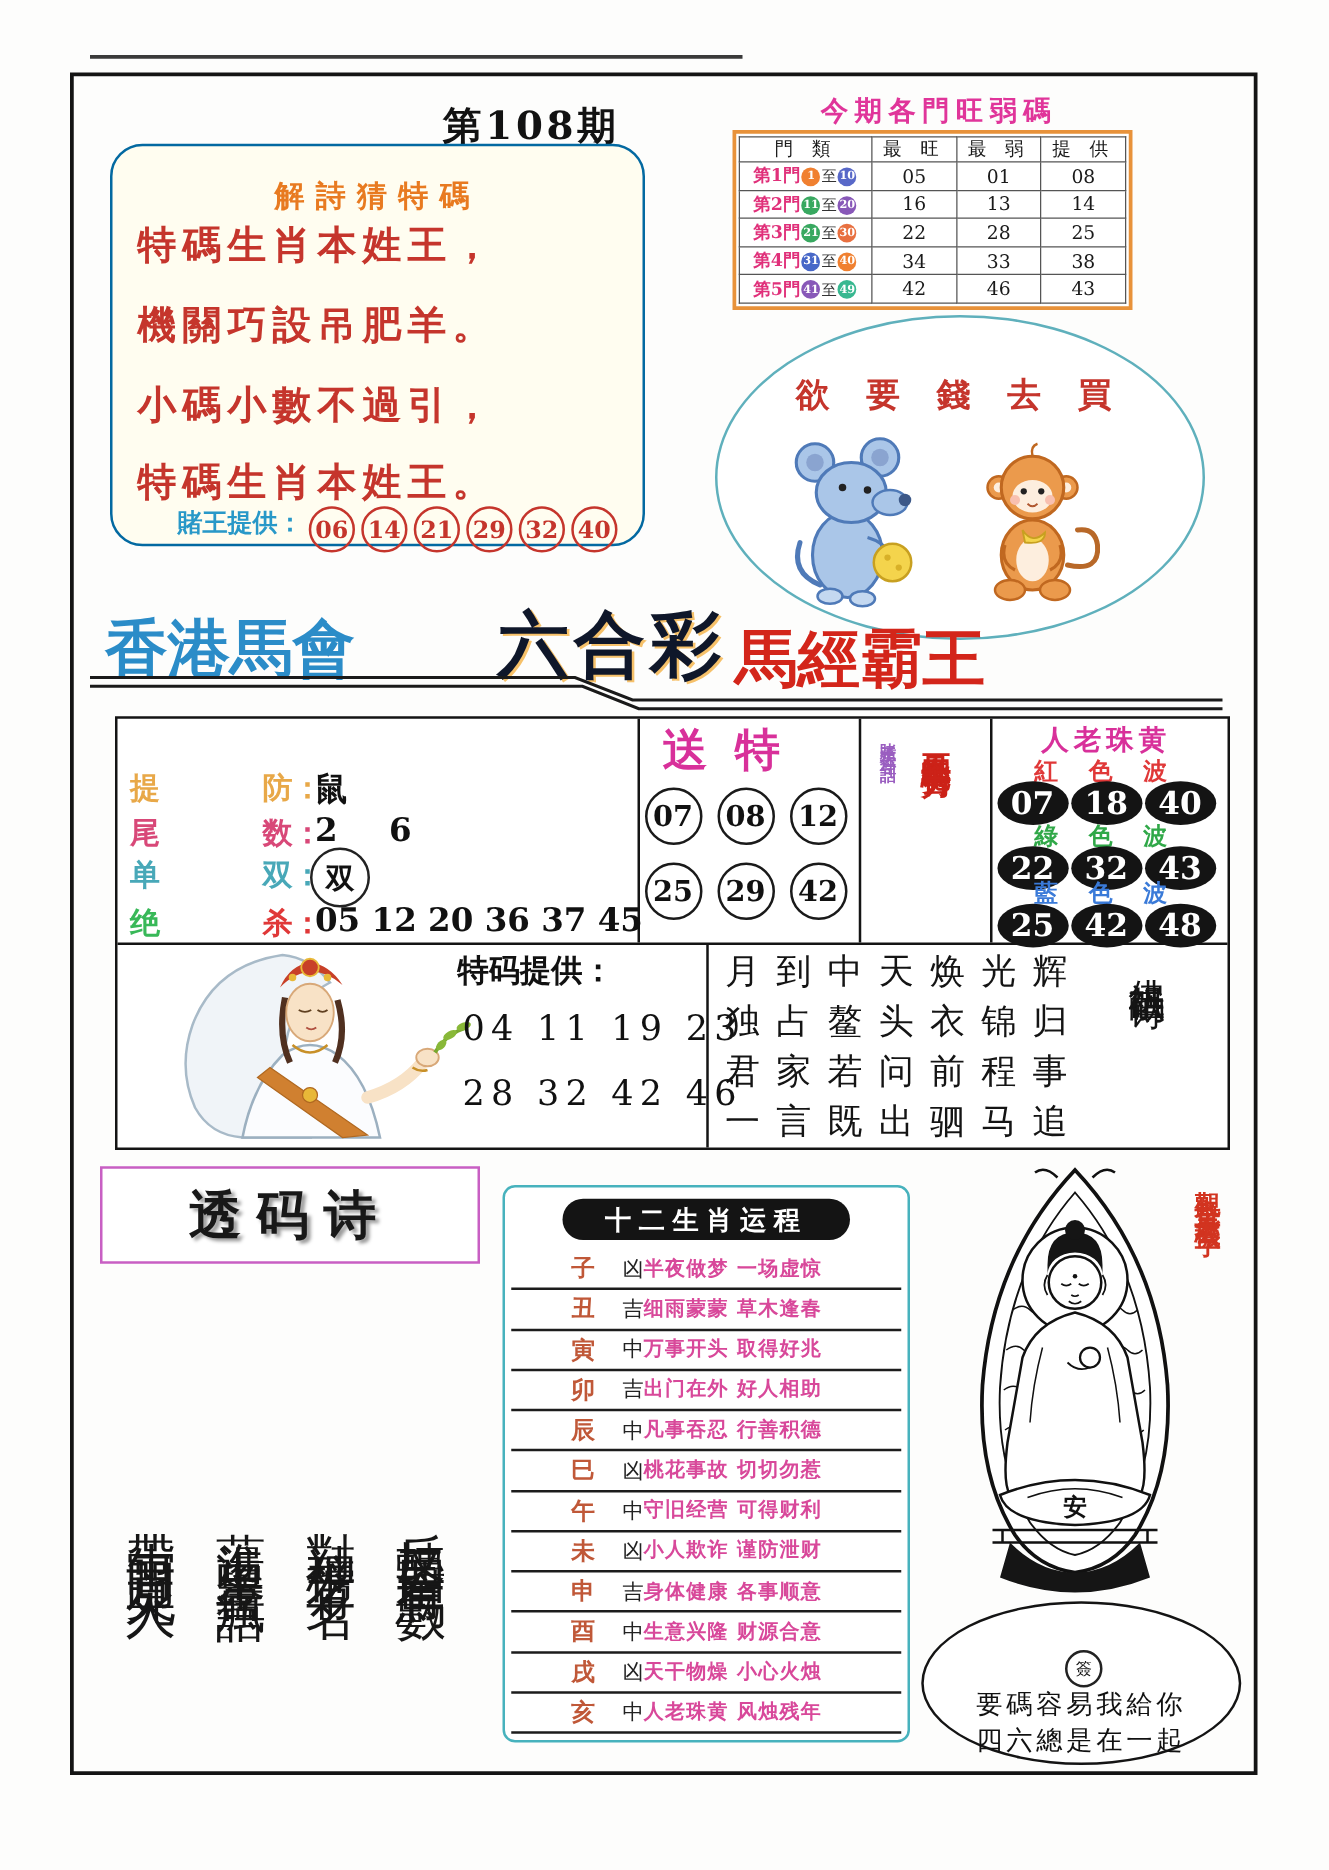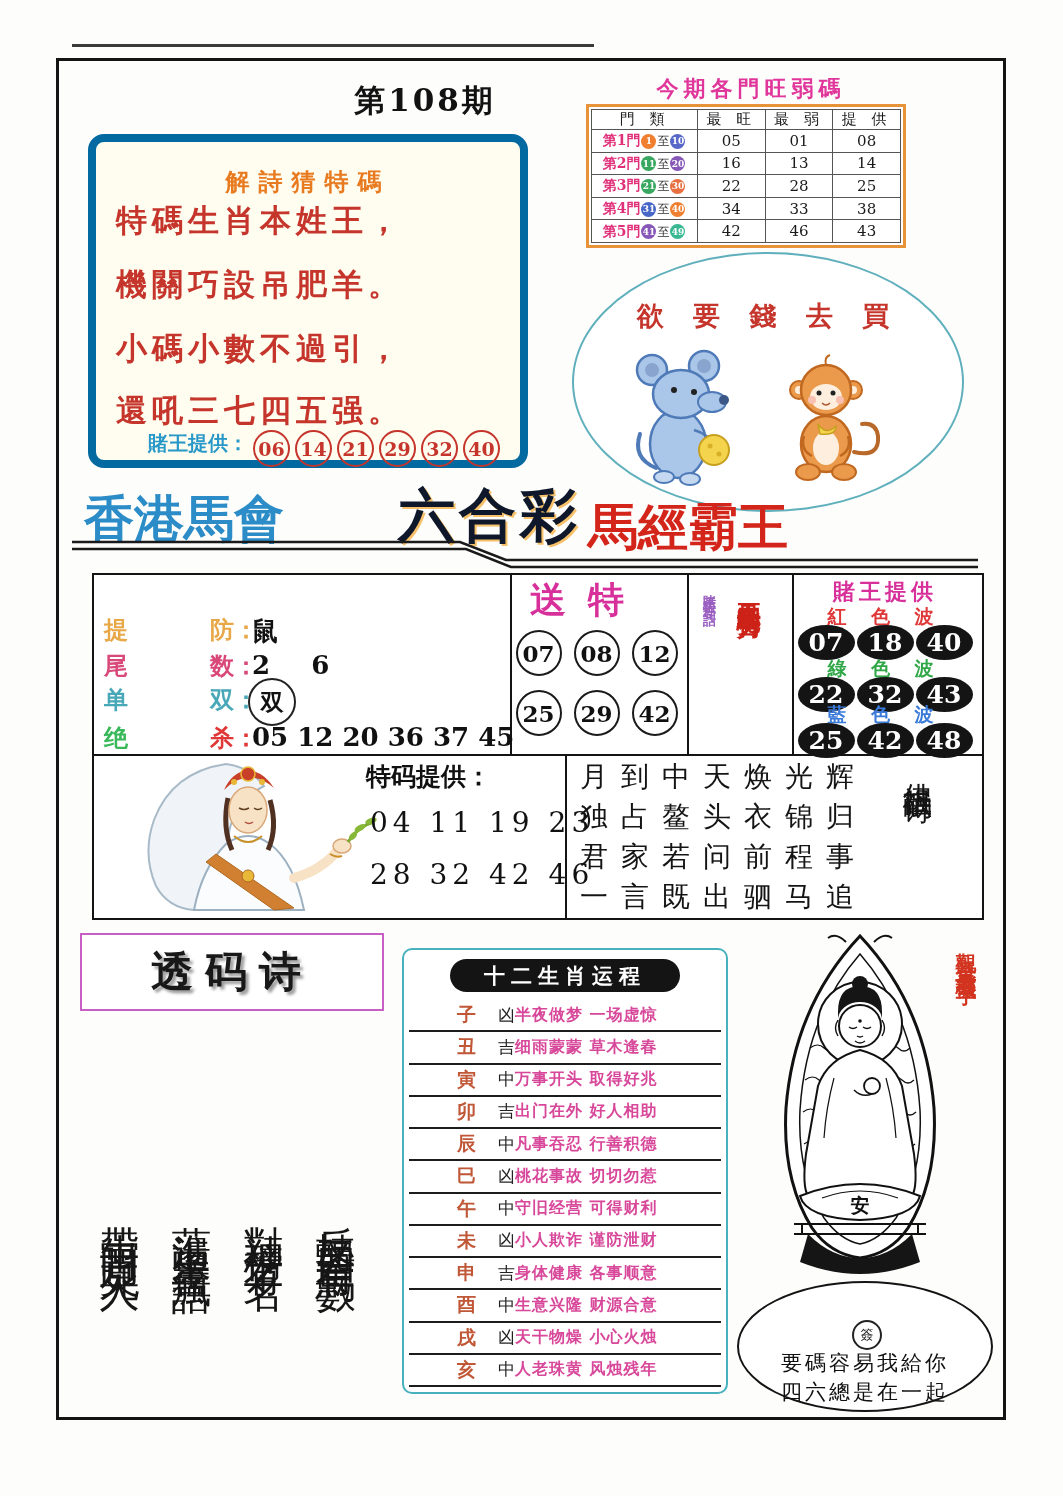--- a/index.html
+++ b/index.html
@@ -8,22 +8,22 @@
   .abs{position:absolute;}
   .vert{writing-mode:vertical-rl;text-orientation:upright;}
   .ctr{text-align:center;}
 
   .frame{left:56px;top:58px;width:944px;height:1356px;border:3px solid #141414;}
   .top-rule{left:72px;top:44px;width:522px;height:3px;background:#3a3a3a;}
 
   .issue{left:340px;top:80px;width:170px;font-size:31px;font-weight:bold;color:#121212;letter-spacing:3px;text-align:center;}
 
   
-  .poem-box{left:88px;top:134px;width:424px;height:318px;background:#fffdf0;
-            border:8px solid #0369a1;border-radius:16px;}
+  .poem-box{left:88px;top:115px;width:424px;height:318px;background:#fffdf0;
+            border:2px solid #0369a1;border-radius:26px;}
   .pb-title{left:0;top:24px;width:100%;font-size:24px;font-weight:bold;color:#e87a20;letter-spacing:9px;}
   .pb-line{left:20px;width:396px;font-size:31px;font-weight:bold;color:#c5352c;letter-spacing:5px;white-space:nowrap;}
   .pb-l0{top:58px;} .pb-l1{top:122px;} .pb-l2{top:186px;} .pb-l3{top:248px;}
   .pb-prov{left:16px;top:288px;display:flex;align-items:flex-start;gap:5px;margin-left:36px;}
   .pb-prov-label{font-size:20px;font-weight:bold;color:#2898c8;}
   .num-circle{display:inline-flex;width:33px;height:33px;border:2px solid #c5352c;border-radius:50%;
               color:#c5352c;font-size:19px;font-weight:bold;align-items:center;justify-content:center;}
 
   
   .st-title{left:596px;top:74px;width:310px;font-size:22px;font-weight:bold;color:#e0359a;letter-spacing:5px;}
@@ -126,21 +126,21 @@
   <div class="abs top-rule"></div>
   <div class="abs frame"></div>
 
   <div class="abs issue">第108期</div>
 
   <div class="abs poem-box">
     <div class="abs ctr pb-title">解詩猜特碼</div>
     <div class="abs pb-line pb-l0">特碼生肖本姓王，</div>
     <div class="abs pb-line pb-l1">機關巧設吊肥羊。</div>
     <div class="abs pb-line pb-l2">小碼小數不過引，</div>
-    <div class="abs pb-line pb-l3">還吼三七四五强。</div>
+    <div class="abs pb-line pb-l3">特碼生肖本姓王。</div>
     <div class="abs pb-prov">
       <span class="pb-prov-label">賭王提供：</span>
       <span class="num-circle">06</span>
       <span class="num-circle">14</span>
       <span class="num-circle">21</span>
       <span class="num-circle">29</span>
       <span class="num-circle">32</span>
       <span class="num-circle">40</span>
     </div>
   </div>
@@ -275,21 +275,21 @@
   </div>
   <div class="abs send-row send-r2">
     <span class="send-circle">25</span>
     <span class="send-circle">29</span>
     <span class="send-circle">42</span>
   </div>
 
   <div class="abs vert ph-small">賭王送你一句話</div>
   <div class="abs vert ph-main">兩足奔馳勞苦力</div>
 
-  <div class="abs ctr wv-title">賭王提供</div>
+  <div class="abs ctr wv-title">人老珠黄</div>
   <div class="abs wv-label wv-l0" style="color: rgb(224, 56, 56);">紅 色 波</div>
   <div class="abs wv-row wv-n0">
     <span class="wv-oval">07</span>
     <span class="wv-oval">18</span>
     <span class="wv-oval">40</span>
   </div>
   <div class="abs wv-label wv-l1" style="color: rgb(48, 168, 72);">綠 色 波</div>
   <div class="abs wv-row wv-n1">
     <span class="wv-oval">22</span>
     <span class="wv-oval">32</span>

